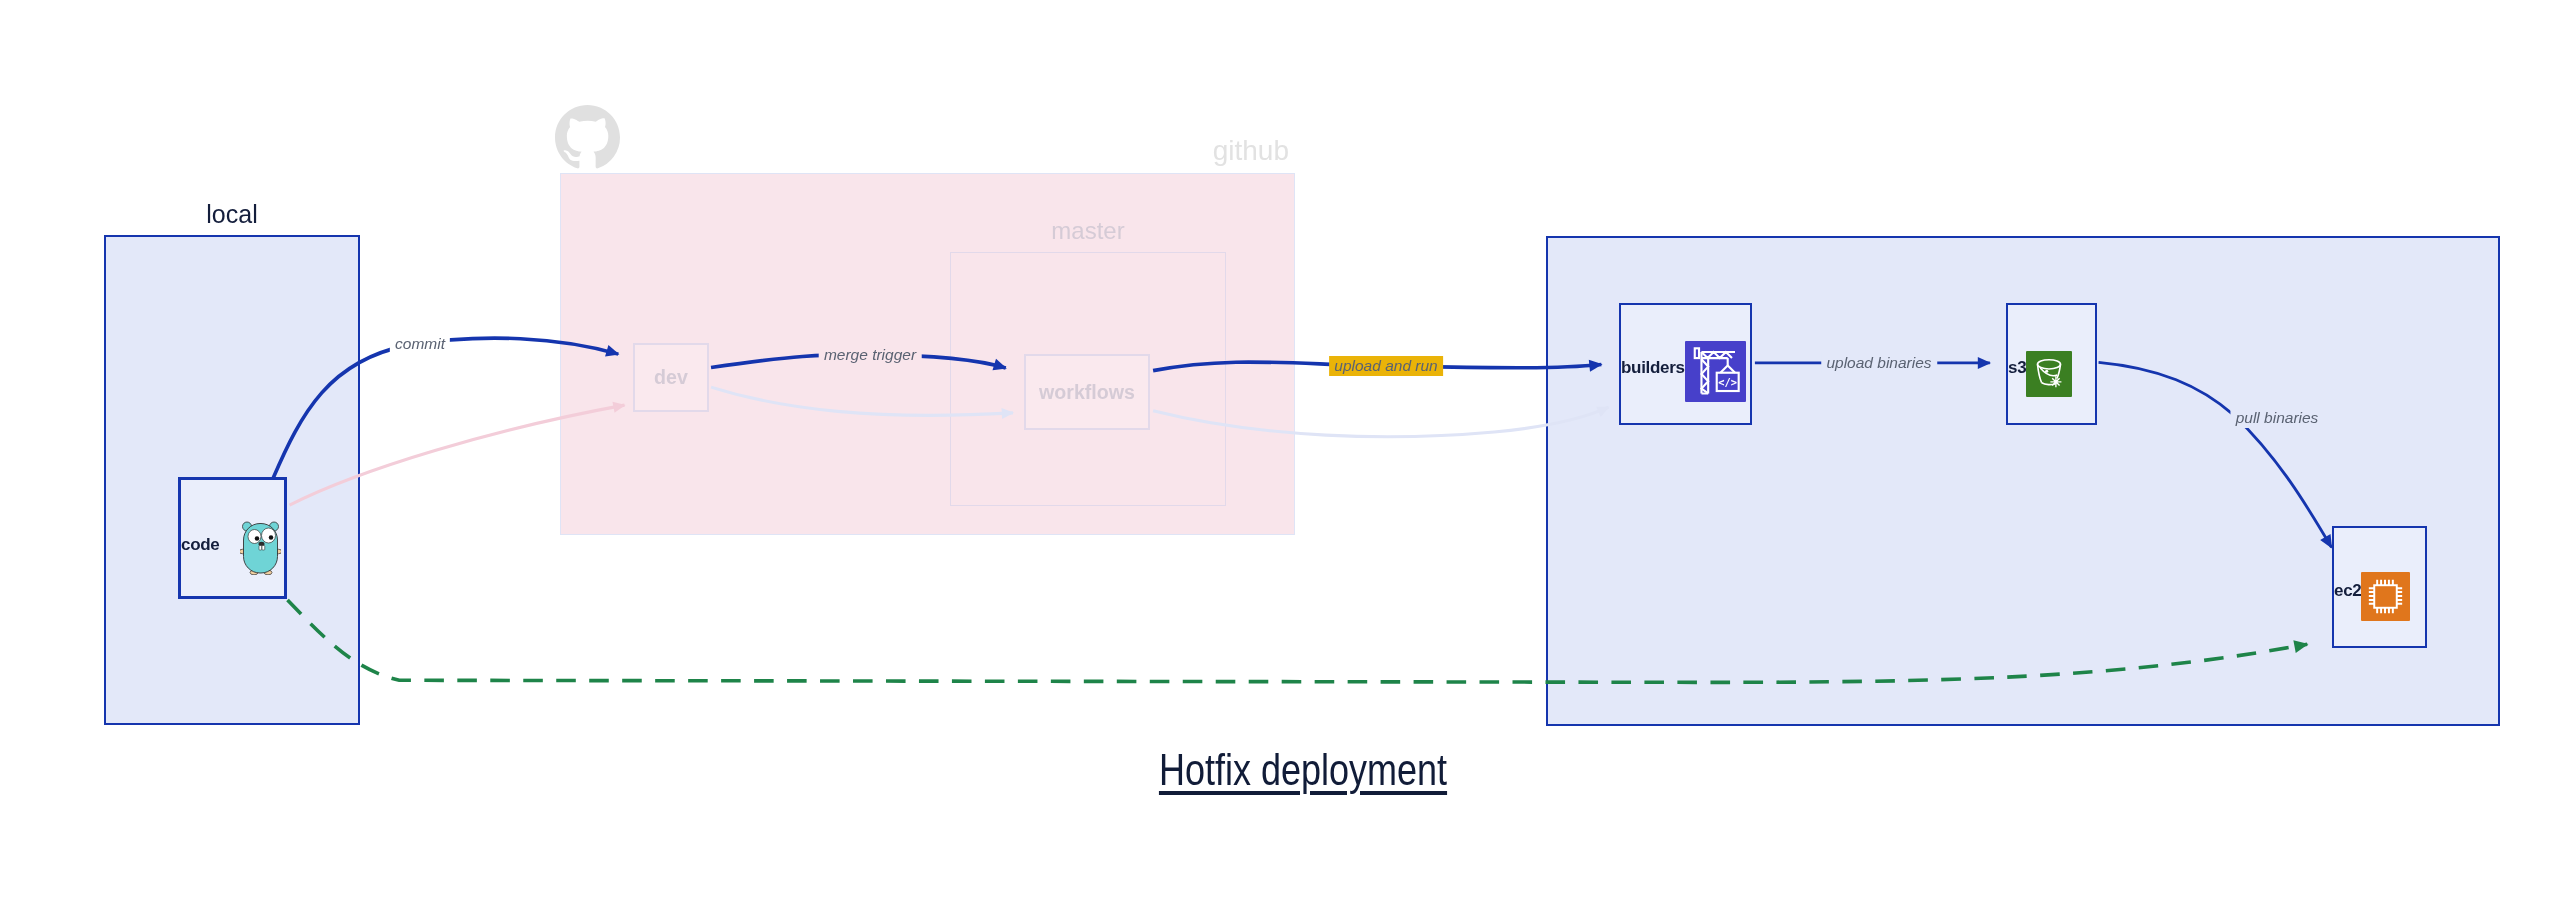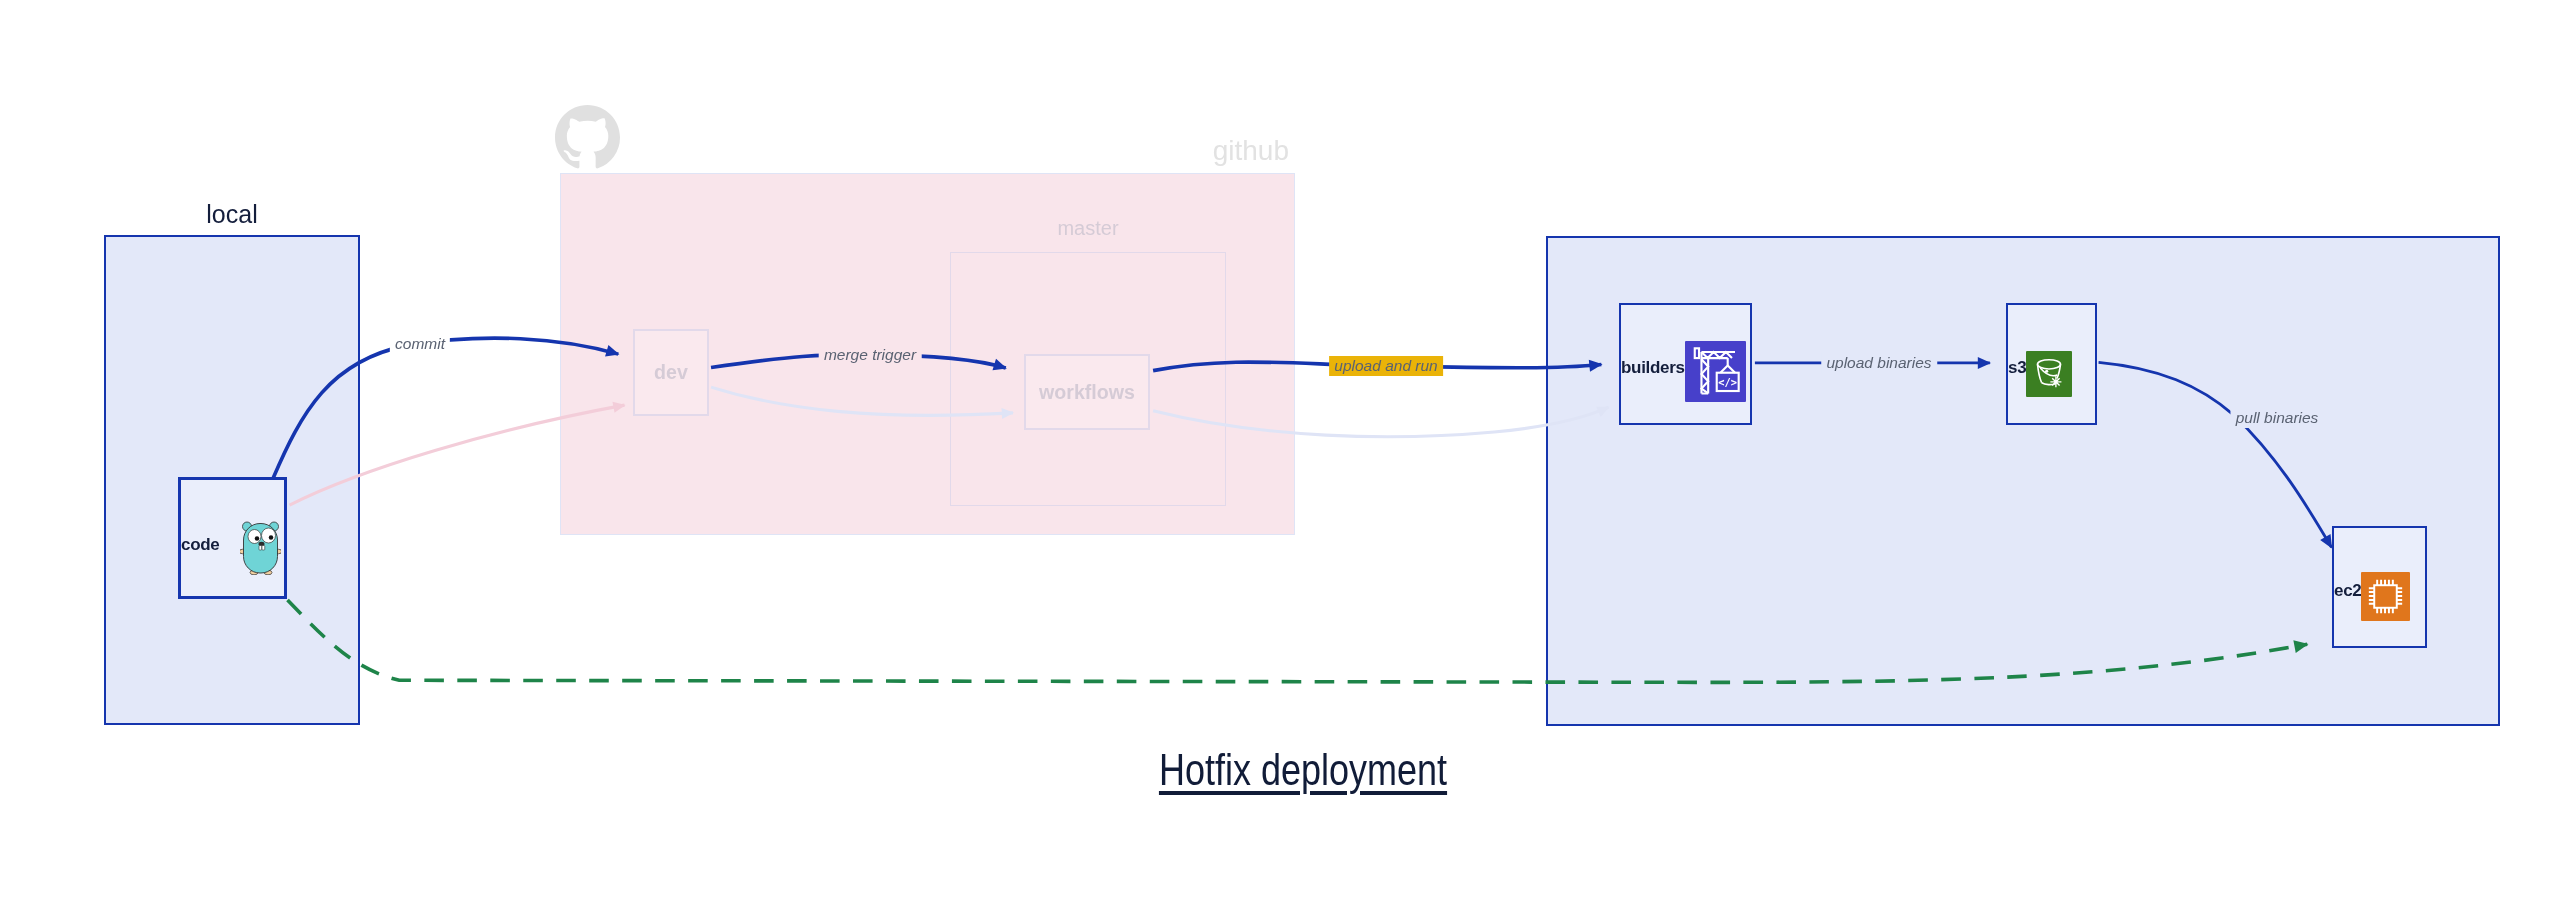--- a/index.html
+++ b/index.html
@@ -28,33 +28,33 @@
   .group-label{position:absolute;color:var(--navy-text);font-size:25px;text-align:center;}
   .group-box{position:absolute;}
   .box-local{left:104px;top:235px;width:256px;height:490px;background:var(--group-bg);
     border:2.6px solid var(--accent-blue);}
   .label-local{left:104px;top:200px;width:256px;}
   .box-github{left:560px;top:173px;width:735px;height:362px;background:var(--pink-bg);
     border:1.5px solid var(--faded-lavender);}
   .label-github{left:1057px;top:135px;width:232px;text-align:right;color:var(--watermark-gray);font-size:28px;}
   .box-master{left:950px;top:252px;width:276px;height:254px;background:transparent;
     border:1.5px solid var(--faded-border);}
-  .label-master{left:950px;top:217px;width:276px;color:var(--faded-text);font-size:20px;}
+  .label-master{left:950px;top:217px;width:276px;color:var(--faded-text);font-size:24px;}
   .box-aws{left:1546px;top:236px;width:954px;height:490px;background:var(--group-bg);
     border:2.6px solid var(--accent-blue);}
   .label-aws{left:1546px;top:200px;width:954px;}
 
   .node{position:absolute;display:flex;flex-direction:row;align-items:center;}
   .node-strong{background:var(--node-bg);border:2.6px solid var(--accent-blue);}
   .node-faded{background:rgba(255,255,255,0.18);border:2.1px solid var(--faded-border);
     justify-content:center;}
   .node-label{font-weight:bold;font-size:17px;color:var(--navy-text);letter-spacing:-0.3px;}
   .node-label-faded{font-weight:bold;font-size:19.6px;color:var(--faded-text);}
   .node-code{left:178px;top:477px;width:109px;height:122px;border-width:3.1px;padding-top:14px;gap:21px;}
-  .node-dev{left:633px;top:329px;width:76px;height:87px;}
+  .node-dev{left:633px;top:343px;width:76px;height:69px;}
   .node-workflows{left:1024px;top:354px;width:126px;height:76px;}
   .node-builders{left:1619px;top:303px;width:133px;height:122px;padding-top:8.2px;}
   .node-s3{left:2006px;top:303px;width:91px;height:122px;padding-top:8.2px;}
   .node-ec2{left:2332px;top:526px;width:95px;height:122px;padding-top:8.2px;}
 
   .icon-tile{margin-top:7.2px;border-radius:1px;display:block;}
   .tile-builders{width:61px;height:61px;background:var(--icon-builders);}
   .tile-s3{width:46px;height:46px;background:var(--icon-s3);margin-top:12.4px;}
   .tile-ec2{width:49px;height:49px;background:var(--icon-ec2);margin-top:11.3px;}
   .gopher{width:41px;height:55px;margin-top:5.2px;}

